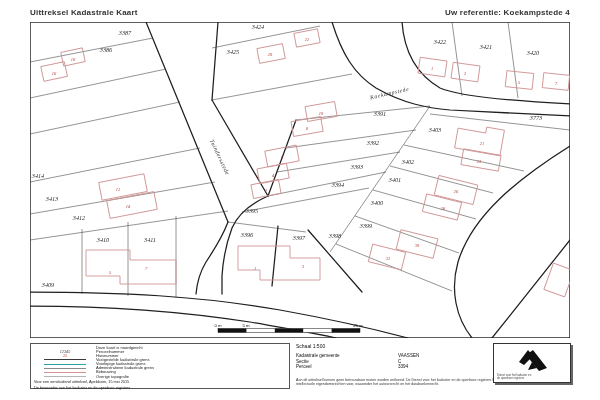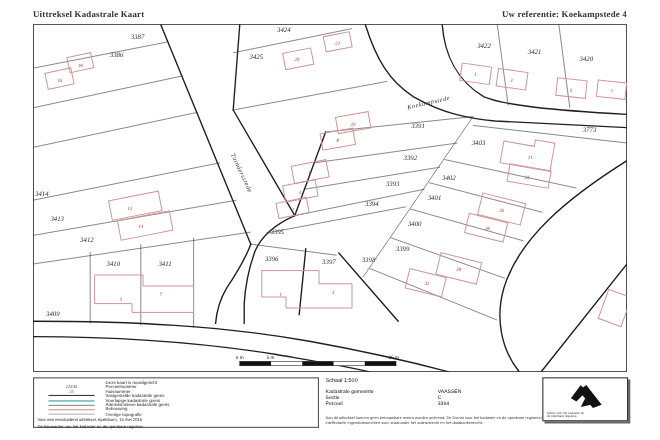--- a/index.html
+++ b/index.html
@@ -1,18 +1,18 @@
 <!DOCTYPE html>
 <html><head>
 <meta charset="utf-8">
 <style>
   html,body{margin:0;padding:0;background:#e8e8e8;}
   .page{position:relative;width:600px;height:400px;background:#ffffff;overflow:hidden;
         font-family:"Liberation Sans",sans-serif;color:#222;}
-  .hdr{position:absolute;top:8px;font-size:8px;font-weight:bold;color:#333;letter-spacing:.2px;font-family:Liberation Serif, serif;}
+  .hdr{position:absolute;top:8px;font-size:8px;font-weight:bold;color:#333;letter-spacing:.2px;}
   .hdr-left{left:30px;}
   .hdr-right{right:30px;text-align:center;}
   #map-svg{position:absolute;left:30px;top:22px;}
   
   .frame{fill:none;stroke:#1a1a1a;stroke-width:1.4;}
   .bold{fill:none;stroke:#1f1f1f;stroke-width:1.25;stroke-linecap:round;}
   .thin{fill:none;stroke:#3a3a3a;stroke-width:0.55;}
   .bld{fill:none;stroke:#cf9494;stroke-width:0.9;}
   text.plabel{font-family:"Liberation Serif",serif;font-style:italic;font-size:6.2px;fill:#2b2b2b;text-anchor:middle;}
   text.hnum{font-family:"Liberation Serif",serif;font-style:italic;font-size:4.4px;fill:#b2392e;text-anchor:middle;}

